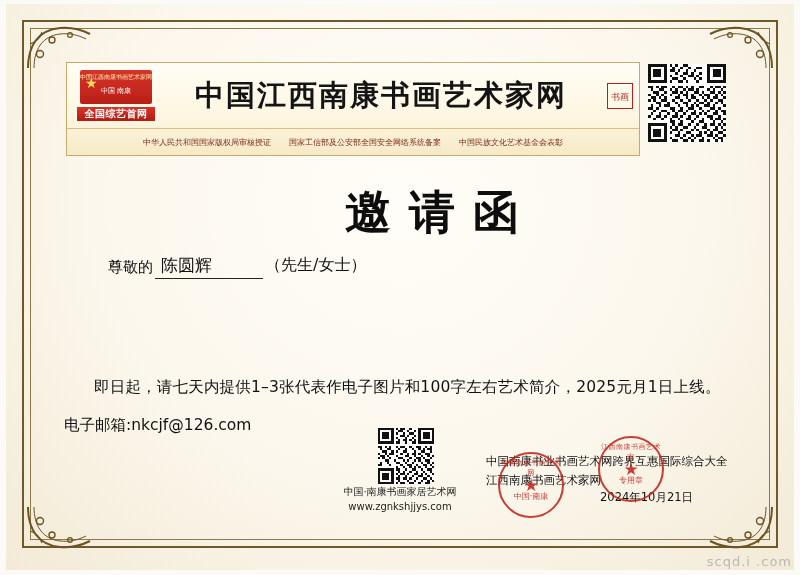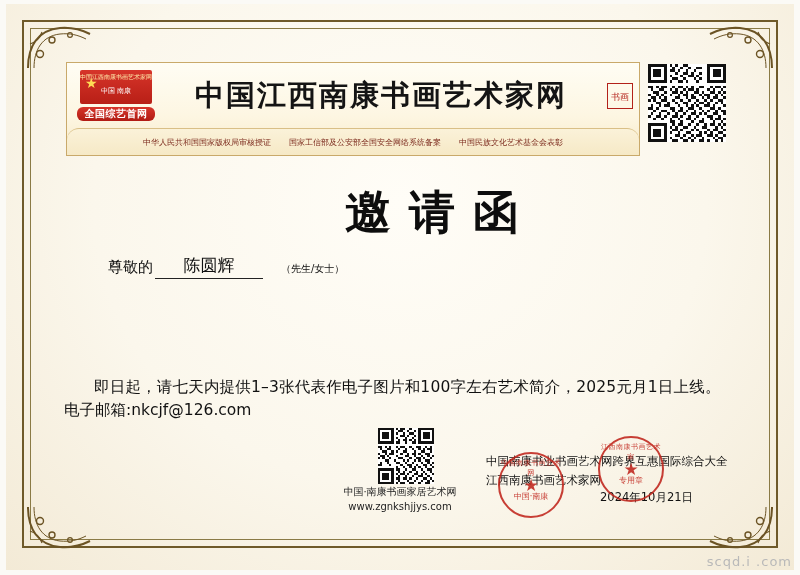--- a/index.html
+++ b/index.html
@@ -117,21 +117,21 @@
   }
   .logo-sub {
     margin-top: 3px;
     width: 78px;
     background: linear-gradient(180deg,#d6342a 0%, #b11c14 100%);
     color: #fff;
     font-size: 10px;
     font-weight: bold;
     text-align: center;
     line-height: 14px;
-    border-radius: 6px;
+    border-radius: 0;
     letter-spacing: 0.5px;
   }
   .header-title {
     flex: 1 1 auto;
     text-align: center;
     font-family: "DejaVu Serif", "Liberation Serif", serif;
     font-size: 29px;
     font-weight: bold;
     color: #141414;
     letter-spacing: 2px;
@@ -153,21 +153,20 @@
   .header-foot {
     height: 26px;
     border-top: 1px solid #d9bf86;
     display: flex;
     align-items: center;
     justify-content: center;
     gap: 18px;
     font-size: 8px;
     color: #7c2a1d;
     white-space: nowrap;
-    border-radius: 12px;
   }
 
   
   .qr {
     background-repeat: no-repeat;
     image-rendering: pixelated;
   }
   .qr-top {
     position: absolute;
     left: 648px; top: 64px;
@@ -201,34 +200,33 @@
     width: 520px;
     font-size: 15px;
     color: #111;
     display: flex;
     align-items: flex-end;
   }
   .salutation .lead { font-size: 15px; margin-left: 44px; }
   .salutation .name {
     display: inline-block;
     min-width: 96px;
-    text-align: center;
+    text-align: left;
     font-size: 17px;
     color: #111;
     border-bottom: 1px solid #222;
     margin: 0 2px;
     padding: 0 6px 1px 6px;
     position: relative;
     top: 2px;
   }
   .salutation .suffix {
-    font-size: 10px;
+    font-size: 16px;
     color: #111;
     padding-bottom: 1px;
-    margin-left: 16px;
   }
 
   .para {
     position: absolute;
     font-size: 15.5px;
     line-height: 30px;
     color: #111;
     letter-spacing: 0.2px;
   }
   .para-1 {
@@ -236,21 +234,21 @@
     width: 666px;
     text-indent: 30px;
   }
   .para-2 {
     left: 64px; top: 372px;
     width: 666px;
     text-indent: 30px;
   }
   .email {
     position: absolute;
-    left: 64px; top: 400px;
+    left: 64px; top: 415px;
     font-size: 15.5px;
     color: #111;
   }
 
   
   .site-info {
     position: absolute;
     left: 310px; top: 484px;
     width: 180px;
     text-align: center;

